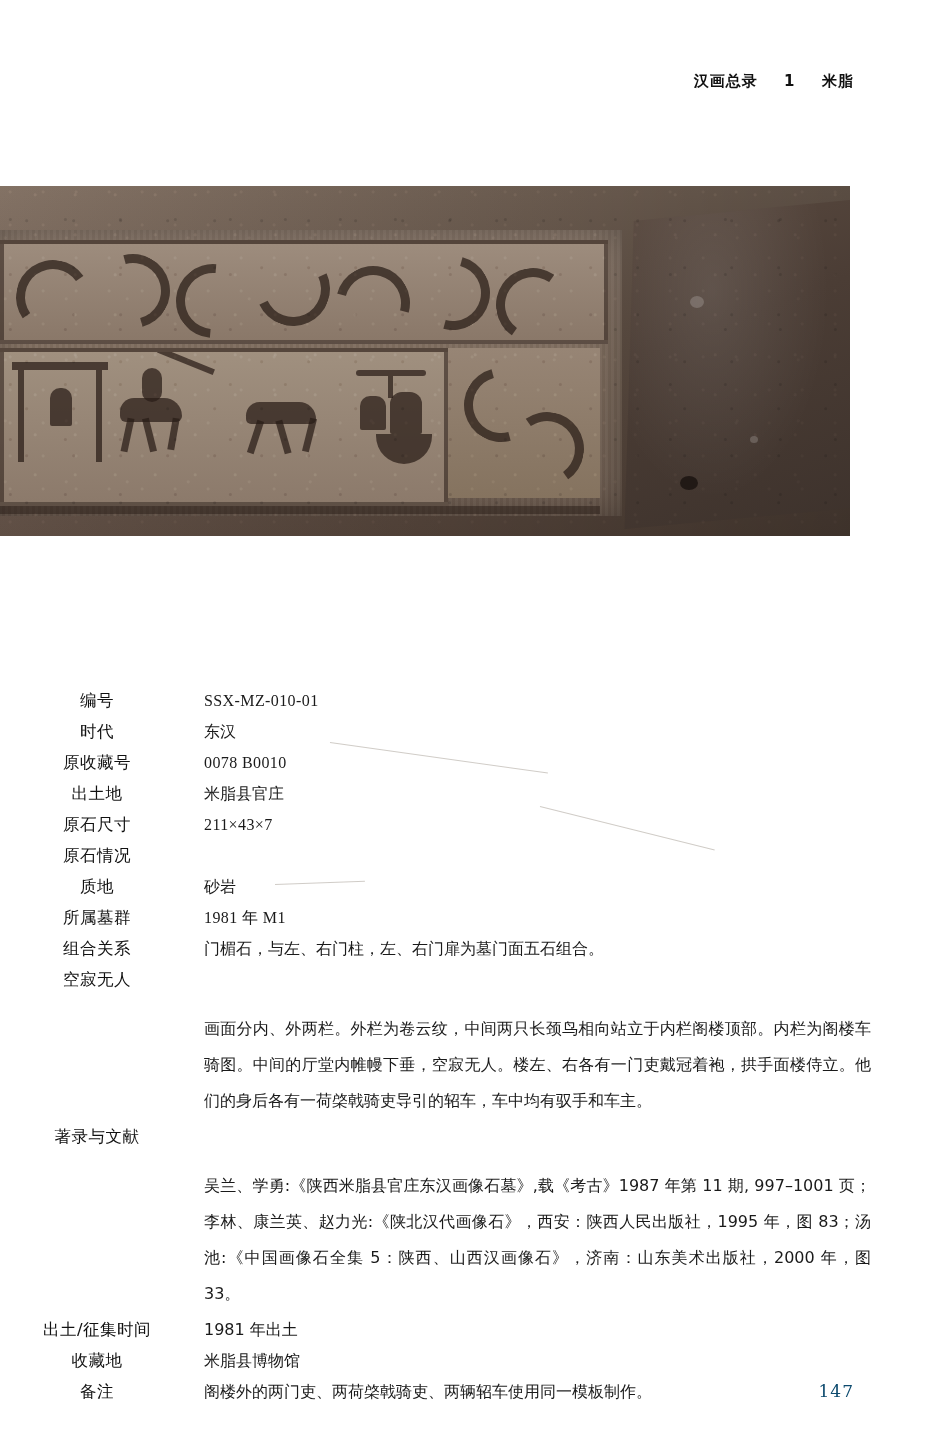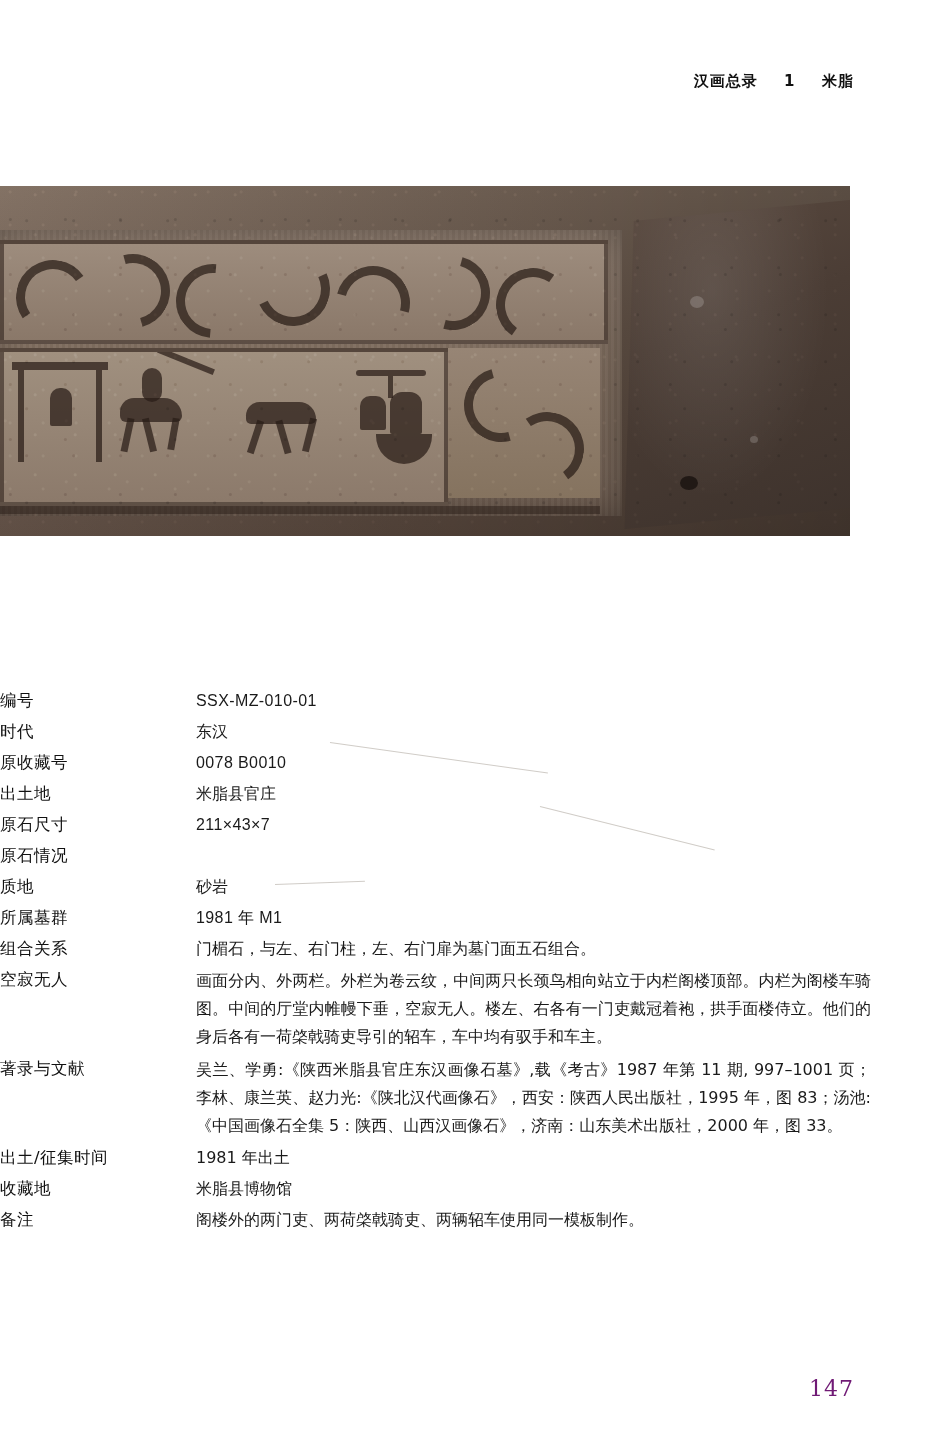--- a/index.html
+++ b/index.html
@@ -152,52 +152,53 @@
     width: 949px;
   }
   .meta-row {
     display: flex;
     align-items: flex-start;
     margin-bottom: 5px;
   }
   .meta-label {
     width: 178px;
     flex: 0 0 178px;
-    text-align: left;
+    text-align: center;
     padding-right: 0;
     font-size: 16.5px;
     line-height: 26px;
     color: #111;
     white-space: nowrap;
     letter-spacing: 0.5px;
+    margin-left: 8px;
   }
   .meta-value {
     flex: 1 1 auto;
     padding-left: 18px;
     padding-right: 78px;
     font-size: 16px;
     line-height: 26px;
     color: #1a1a1a;
     text-align: justify;
   }
   .meta-value.num {
-    font-family: Liberation Sans, sans-serif;
+    font-family: Liberation Serif, serif;
     font-size: 16px;
     letter-spacing: .4px;
   }
-  .meta-row.tall .meta-value { line-height: 28px; }
+  .meta-row.tall .meta-value { line-height: 36px; margin-top: 44px; }
 
   
   .folio {
     position: absolute;
     right: 95px;
     bottom: 38px;
     font-family: "DejaVu Serif", "Liberation Serif", serif;
-    font-size: 22px;
-    color: #701a75;
+    font-size: 17px;
+    color: #0c4a6e;
     letter-spacing: 1px;
   }
 
   
   .scratch {
     position: absolute;
     background: rgba(120,110,95,.35);
     transform-origin: left center;
     pointer-events: none;
   }

